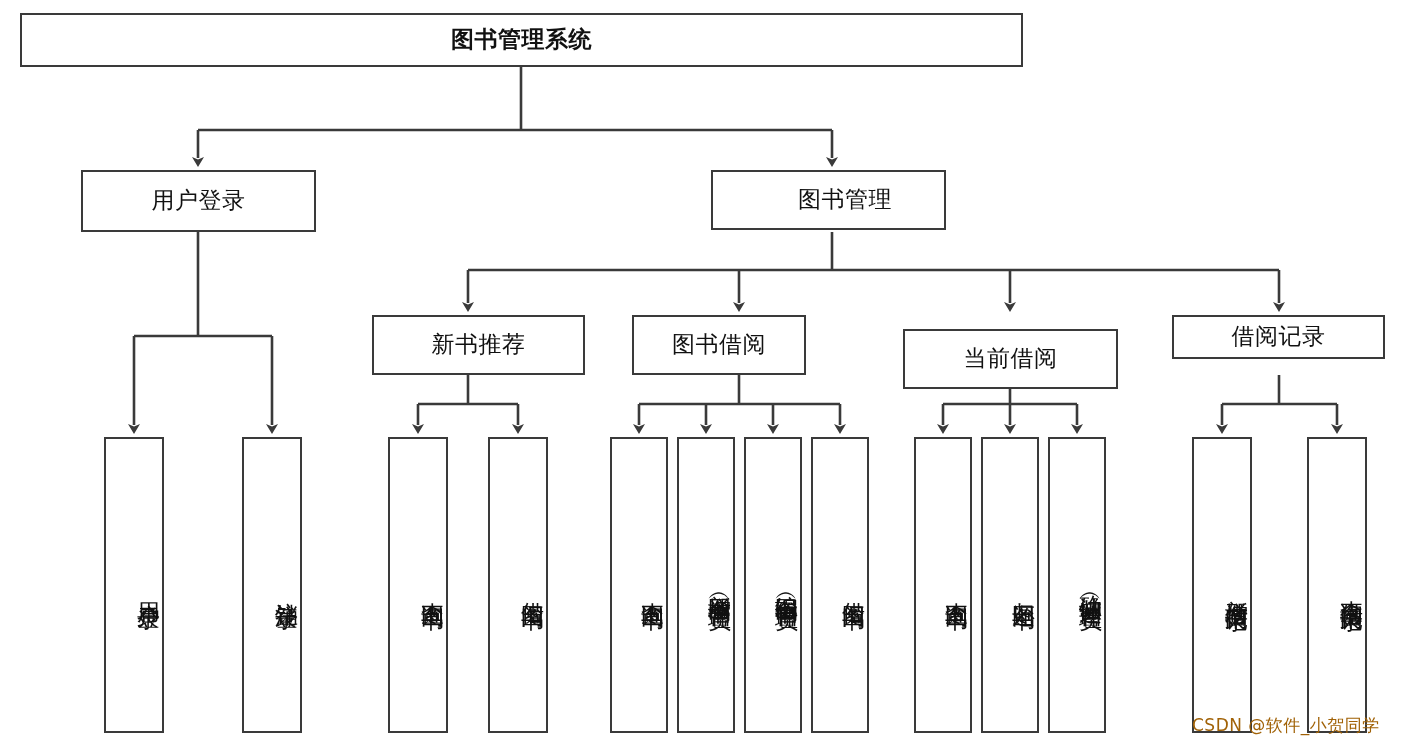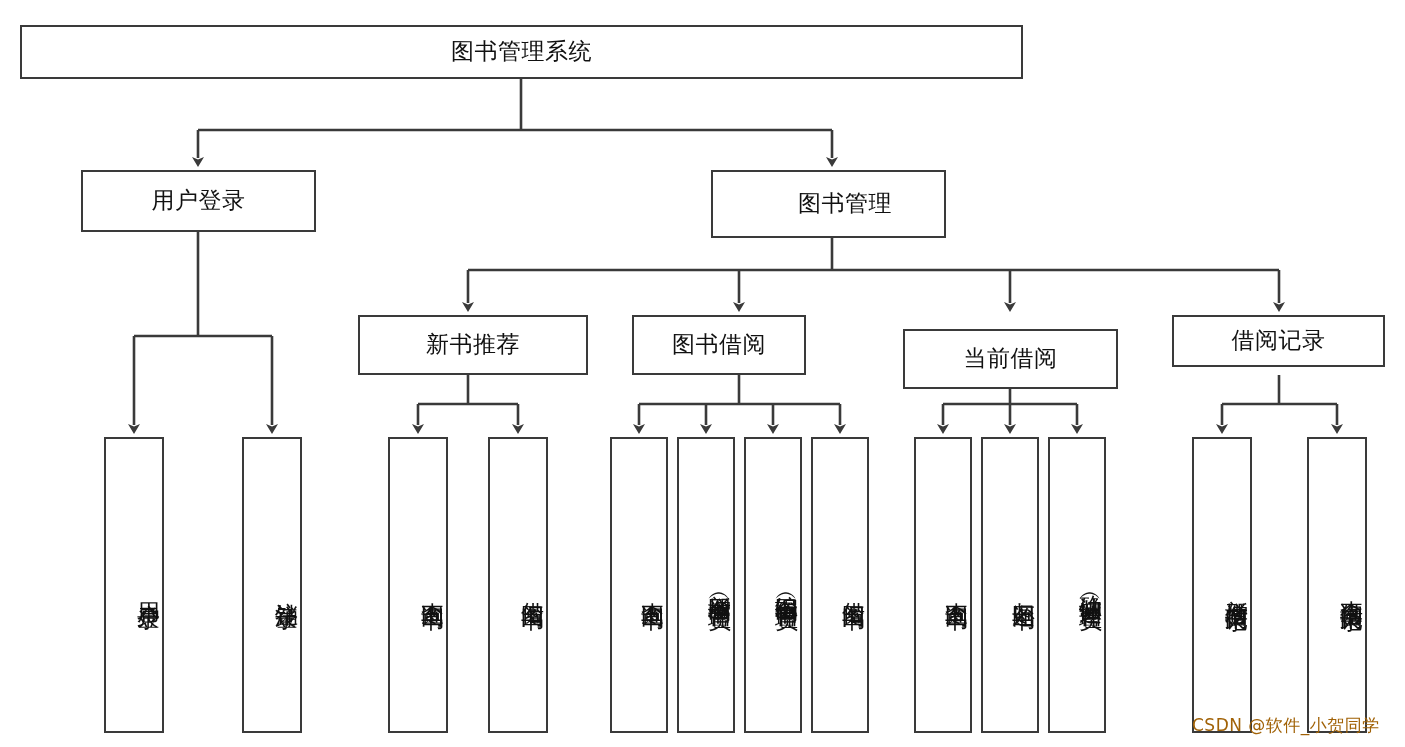--- a/index.html
+++ b/index.html
@@ -109,29 +109,29 @@
       <path d="M1010,404 L1010,425" marker-end="url(#arrow)"></path>
       <path d="M1077,404 L1077,425" marker-end="url(#arrow)"></path>
 
       <path d="M1279,375 L1279,404"></path>
       <path d="M1222,404 L1337,404"></path>
       <path d="M1222,404 L1222,425" marker-end="url(#arrow)"></path>
       <path d="M1337,404 L1337,425" marker-end="url(#arrow)"></path>
     </g>
   </svg>
 
-  <div class="node node-h" style="left:20px; top:25px; width:1003px; height:54px;">图书管理系统</div>
+  <div class="node node-h" style="left:20px; top:13px; width:1003px; height:54px;font-weight:bold;">图书管理系统</div>
 
   <div class="node node-h" style="left:81px; top:170px; width:235px; height:62px;">用户登录</div>
-  <div class="node node-h" style="left:711px; top:170px; width:235px; height:68px;padding-left:33px;">图书管理</div>
+  <div class="node node-h" style="left:711px; top:170px; width:235px; height:60px;padding-left:33px;">图书管理</div>
 
-  <div class="node node-h" style="left:358px; top:315px; width:230px; height:60px;">新书推荐</div>
+  <div class="node node-h" style="left:372px; top:315px; width:213px; height:60px;">新书推荐</div>
   <div class="node node-h" style="left:632px; top:315px; width:174px; height:60px;">图书借阅</div>
   <div class="node node-h" style="left:903px; top:329px; width:215px; height:60px;">当前借阅</div>
-  <div class="node node-h" style="left:1172px; top:315px; width:213px; height:52px;text-align:center;">借阅记录</div>
+  <div class="node node-h" style="left:1172px; top:315px; width:213px; height:44px;text-align:center;">借阅记录</div>
 
   <div class="node node-v" style="left:104px; top:437px; width:60px; height:296px;">用户登录</div>
   <div class="node node-v" style="left:242px; top:437px; width:60px; height:296px;">注销登录</div>
 
   <div class="node node-v" style="left:388px; top:437px; width:60px; height:296px;">查询图书</div>
   <div class="node node-v" style="left:488px; top:437px; width:60px; height:296px;">借阅图书</div>
 
   <div class="node node-v" style="left:610px; top:437px; width:58px; height:296px;">查询图书</div>
   <div class="node node-v pad-top-0" style="left:677px; top:437px; width:58px; height:296px;">新增图书（管理员）</div>
   <div class="node node-v pad-top-0" style="left:744px; top:437px; width:58px; height:296px;">编辑图书（管理员）</div>

